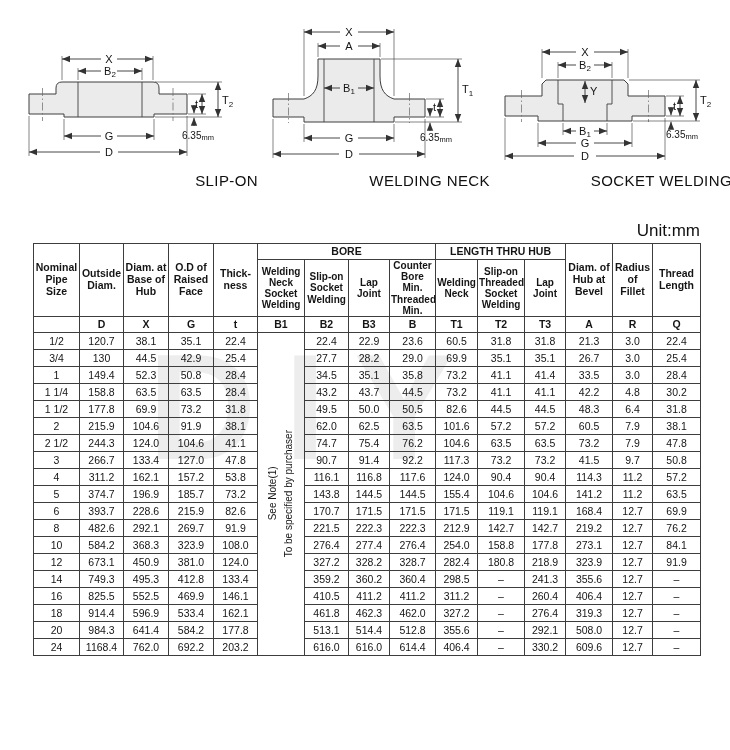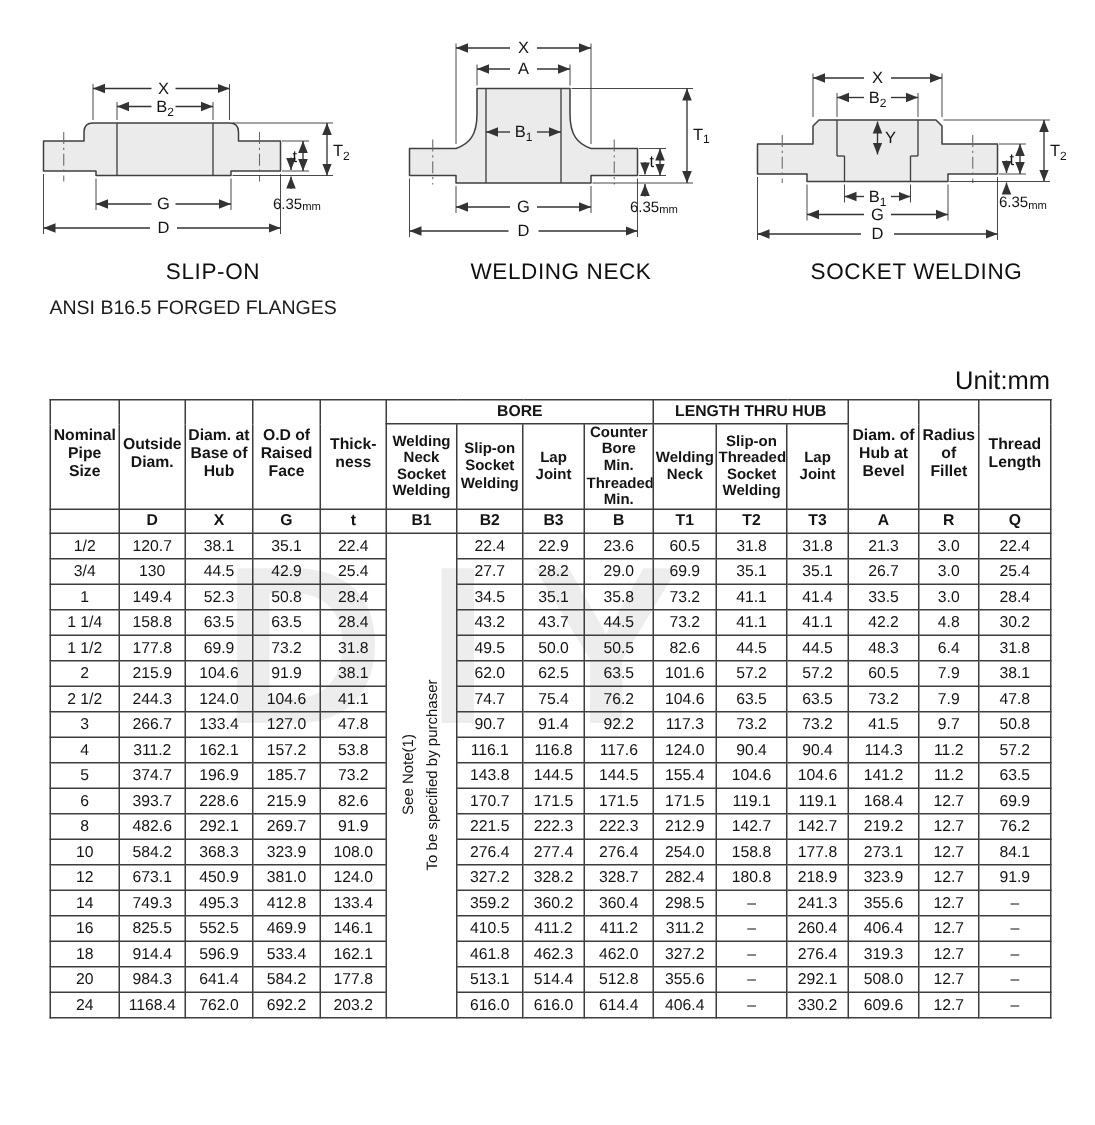--- a/index.html
+++ b/index.html
@@ -1,21 +1,21 @@
 <!DOCTYPE html>
 <html><head>
 <meta charset="utf-8">
 <style>
   html,body { margin:0; padding:0; background:#ffffff; }
   body { width:730px; height:750px; font-family:"Liberation Sans","DejaVu Sans",sans-serif; }
   .page { position:relative; width:730px; height:750px; background:#fff; overflow:hidden; }
 
   .diagrams { display:flex; padding:14px 0 0 26px; }
   figure { margin:0; }
-  .cap { text-align:center; font-size:15px; color:#101010; margin-top:2px; letter-spacing:0.4px; }
+  .cap { text-align:right; font-size:15px; color:#101010; margin-top:2px; letter-spacing:0.4px; }
 
   .title { margin:24px 0 0 33px; font-size:27px; font-weight:400; color:#0e0e0e; letter-spacing:0.3px; }
   .subtitle { margin:7px 0 0 33px; font-size:13px; color:#1a1a1a; }
 
   .table-wrap { position:relative; width:667px; margin:32px 0 0 33px; }
   .unit { text-align:right; font-size:17px; color:#111; margin-bottom:2px; }
   .watermark { position:absolute; top:100px; left:115px; font-size:150px; font-weight:700;
                letter-spacing:28px; color:rgba(110,110,110,0.12); pointer-events:none; user-select:none; z-index:0; }
 
   table { border-collapse:collapse; width:667px; table-layout:fixed; position:relative; z-index:1; }
@@ -214,21 +214,20 @@
         <text x="95" y="145.5" text-anchor="middle">D</text>
         <text x="186" y="96" text-anchor="end">t</text>
         <text x="210" y="90" text-anchor="start"><tspan>T</tspan><tspan class="sub" dy="2.5">2</tspan></text>
         <text x="176" y="124" class="note"><tspan>6.35</tspan><tspan class="unit" dy="1">mm</tspan></text>
       </svg>
       <figcaption class="cap">SOCKET WELDING</figcaption>
     </figure>
 
   </div>
 
-  <div class="subtitle">ANSI B16.5 FORGED FLANGES</div>
 
   <div class="table-wrap">
     <div class="unit">Unit:mm</div>
     <div class="watermark">DIY</div>
 
     <table>
       <colgroup>
         <col style="width:46px">
           <col style="width:44px">
           <col style="width:45px">

